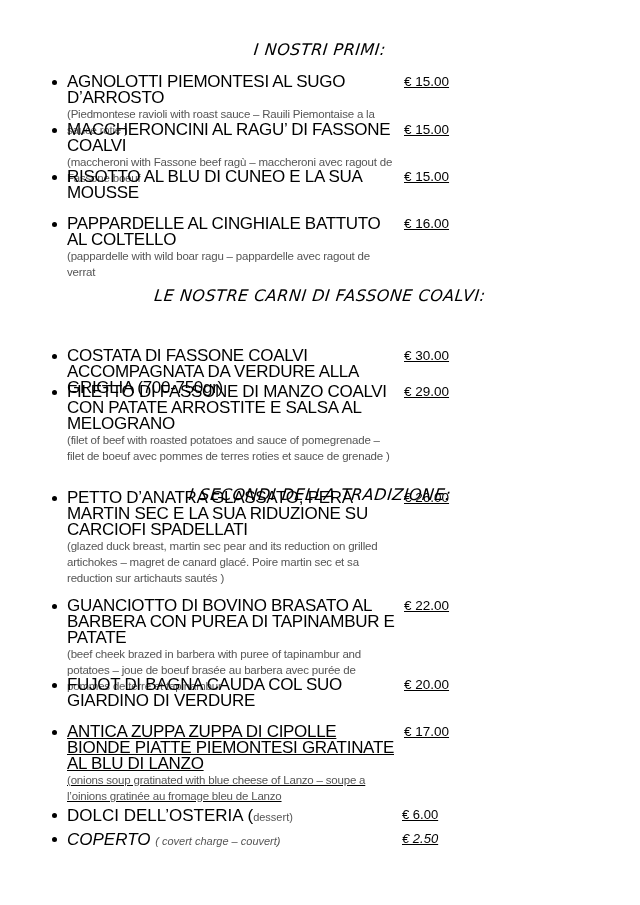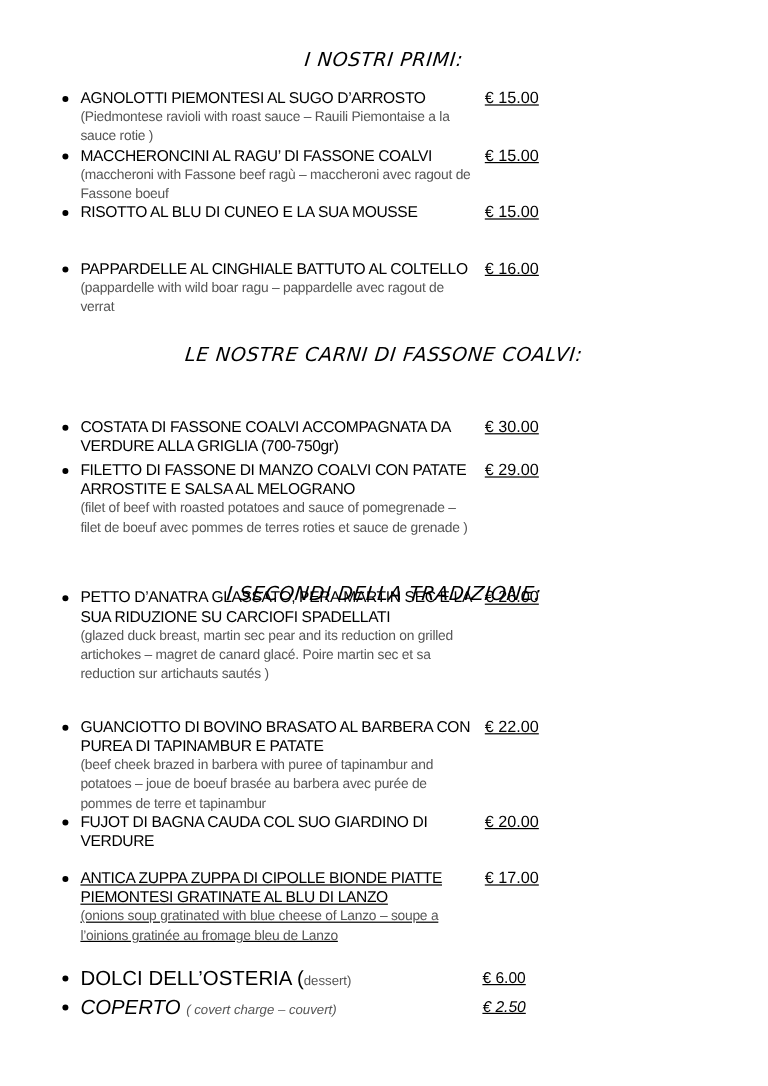--- a/index.html
+++ b/index.html
@@ -3,21 +3,21 @@
   <meta charset="utf-8">
   <style>
     html, body { margin: 0; padding: 0; background: #ffffff; }
     body { width: 640px; height: 905px; position: relative; overflow: hidden;
       font-family: "Liberation Sans", sans-serif; color: #000; }
     .section-title { position: absolute; left: 0; width: 640px; text-align: center;
       font-family: "DejaVu Sans", sans-serif; font-style: italic; font-size: 16px;
       letter-spacing: 0.5px; text-transform: uppercase; transform: skewX(-6deg); }
     .item { position: absolute; left: 52px; width: 400px; }
     .bullet { position: absolute; left: 0; top: 6px; width: 5px; height: 5px; border-radius: 50%; background: #000; }
-    .name { margin-left: 15px; width: 330px; font-size: 13px; line-height: 16px; letter-spacing: -0.3px; }
+    .name { margin-left: 15px; width: 330px; font-size: 17px; line-height: 16px; letter-spacing: -0.3px; }
     .desc { margin-left: 15px; width: 330px; font-size: 11.5px; line-height: 16px; color: #555; letter-spacing: -0.2px; }
     .price { position: absolute; left: 352px; top: 0; font-size: 13.5px; text-decoration: underline; white-space: nowrap; }
     .big { position: absolute; left: 52px; width: 400px; }
     .big .bullet2 { position: absolute; left: 0; top: 8px; width: 5px; height: 5px; border-radius: 50%; background: #000; }
     .big .bname { margin-left: 15px; font-size: 17px; line-height: 22px; }
     .big .bname small { font-size: 11px; color: #555; }
     .big .bprice { position: absolute; left: 350px; top: 2px; font-size: 13px; text-decoration: underline; }
   </style>
 </head>
 <body>

